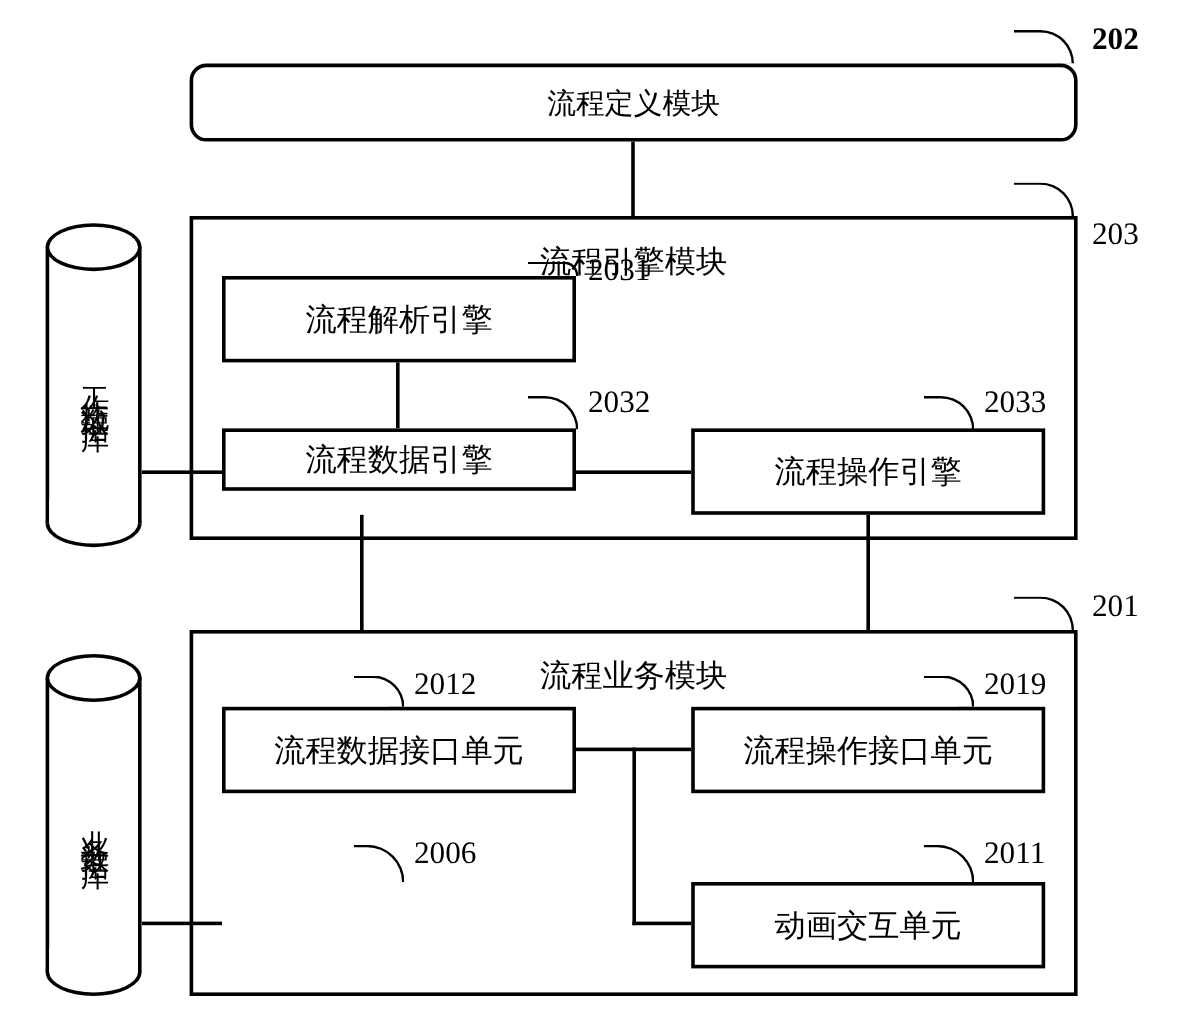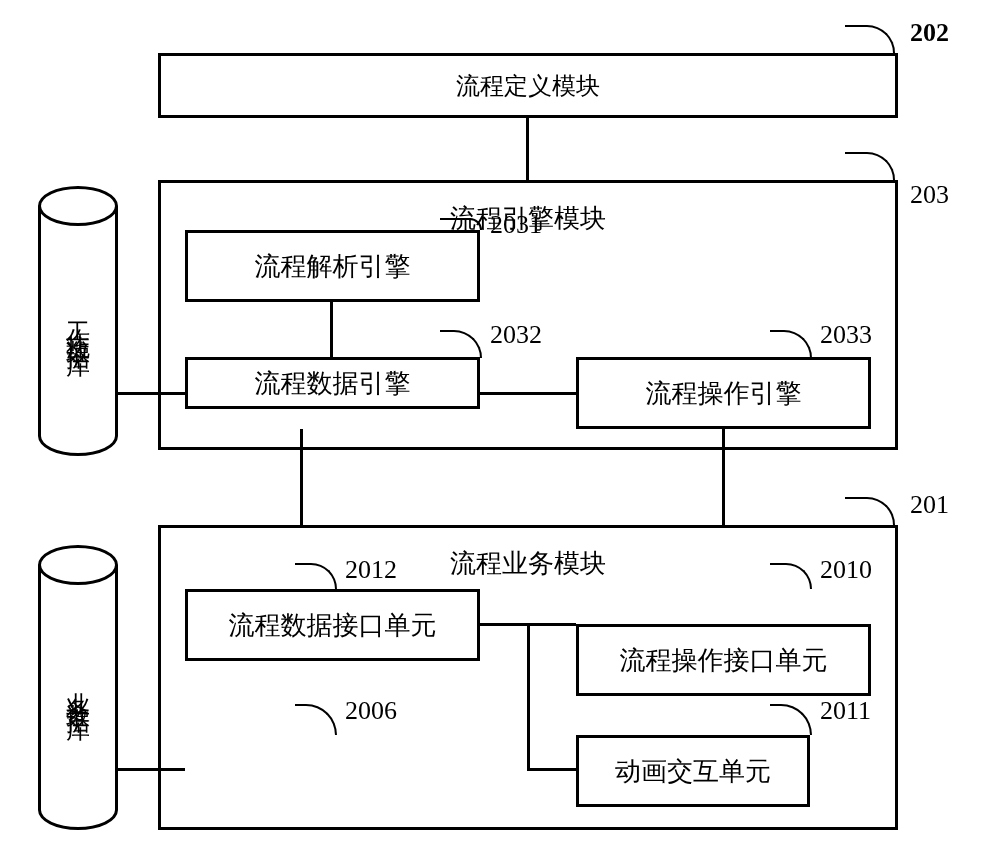--- a/index.html
+++ b/index.html
@@ -116,21 +116,21 @@
       border-bottom: none;
       border-left: none;
       border-radius: 0 40px 0 0;
     }
   </style>
 </head>
 <body>
 
 <div class="canvas">
 
-  <div class="box" style="left:158px; top:53px; width:740px; height:65px;">
+  <div class="box" style="left:158px; top:53px; width:740px; height:65px;border-radius:14px;">
     <span>流程定义模块</span>
   </div>
   <div class="leader" style="left:845px; top:25px; width:50px; height:28px;"></div>
   <div class="label-num" style="left:910px; top:18px;font-weight:bold;">202</div>
 
   <div class="line" style="left:526px; top:118px; width:3px; height:62px;"></div>
 
   <div class="module-box" style="left:158px; top:180px; width:740px; height:270px;">
     <div class="module-title">流程引擎模块</div>
   </div>
@@ -167,34 +167,34 @@
   </div>
   <div class="leader" style="left:845px; top:497px; width:50px; height:28px;"></div>
   <div class="label-num" style="left:910px; top:490px;">201</div>
 
   <div class="inner-box" style="left:185px; top:589px; width:295px; height:72px;">
     <span>流程数据接口单元</span>
   </div>
   <div class="leader" style="left:295px; top:563px; width:42px; height:26px;"></div>
   <div class="label-num" style="left:345px; top:555px;">2012</div>
 
-  <div class="inner-box" style="left:576px; top:624px; width:295px; height:72px;">
+  <div class="inner-box" style="left:576px; top:589px; width:295px; height:72px;">
     <span>流程操作接口单元</span>
   </div>
   <div class="leader" style="left:770px; top:563px; width:42px; height:26px;"></div>
-  <div class="label-num" style="left:820px; top:555px;">2010</div>
+  <div class="label-num" style="left:820px; top:555px;">2019</div>
 
   <div class="line" style="left:480px; top:623px; width:96px; height:3px;"></div>
   <div class="line" style="left:527px; top:623px; width:3px; height:148px;"></div>
   <div class="line" style="left:527px; top:768px; width:49px; height:3px;"></div>
 
   <div class="leader" style="left:295px; top:704px; width:42px; height:31px;"></div>
   <div class="label-num" style="left:345px; top:696px;">2006</div>
 
-  <div class="inner-box" style="left:576px; top:735px; width:234px; height:72px;">
+  <div class="inner-box" style="left:576px; top:735px; width:295px; height:72px;">
     <span>动画交互单元</span>
   </div>
   <div class="leader" style="left:770px; top:704px; width:42px; height:31px;"></div>
   <div class="label-num" style="left:820px; top:696px;">2011</div>
 
   <div class="cylinder" style="left:38px; top:186px; width:80px; height:270px;">
     <div class="cylinder-top"></div>
     <div class="cylinder-body">
       <span class="vert-text">工作流数据库</span>
     </div>

